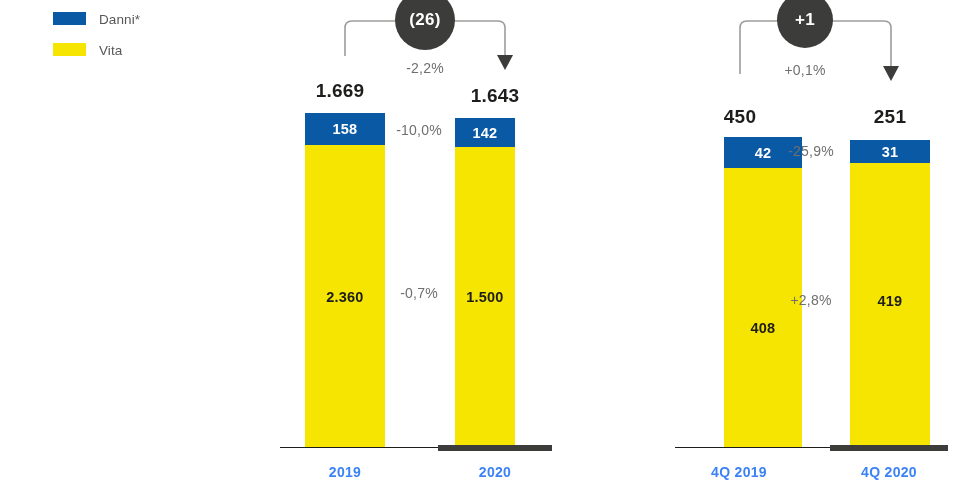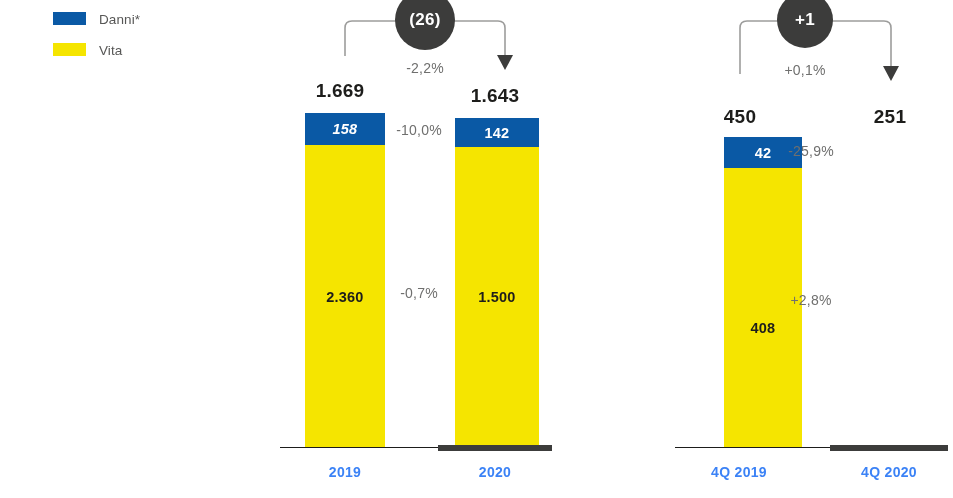--- a/index.html
+++ b/index.html
@@ -178,29 +178,29 @@
 
   <div class="badge" style="left:120px; top:-10px; width:60px; height:60px;">
     <span>(26)</span>
   </div>
   <div class="badge-pct" style="left:110px; top:60px; width:80px;">-2,2%</div>
 
   <div class="total" style="left:20px; top:80px; width:90px; font-size:19px;">1.669</div>
   <div class="total" style="left:175px; top:85px; width:90px; font-size:19px;">1.643</div>
 
   <div class="bar" style="left:30px; width:80px;">
-    <div class="seg-blue" style="height:32px;font-style:italic;">
+    <div class="seg-blue" style="height:32px;">
       <span class="seg-label">158</span>
     </div>
     <div class="seg-yellow" style="height:302px;">
       <span class="seg-label" style="top:144px;">2.360</span>
     </div>
   </div>
 
-  <div class="bar" style="left:180px; width:84px;">
+  <div class="bar" style="left:180px; width:60px;">
     <div class="seg-blue" style="height:29px;">
       <span class="seg-label">142</span>
     </div>
     <div class="seg-yellow" style="height:300px;">
       <span class="seg-label" style="top:142px;">1.500</span>
     </div>
   </div>
 
   <div class="delta-pct" style="left:108px; top:122px; width:72px;">-10,0%</div>
   <div class="delta-pct" style="left:108px; top:285px; width:72px;">-0,7%</div>
@@ -230,20 +230,28 @@
 
   <div class="bar" style="left:35px; width:78px;padding-left:24px;">
     <div class="seg-blue" style="height:31px;">
       <span class="seg-label">42</span>
     </div>
     <div class="seg-yellow" style="height:279px;">
       <span class="seg-label" style="top:152px;">408</span>
     </div>
   </div>
 
+  <div class="bar" style="left:185px; width:80px;">
+    <div class="seg-blue" style="height:23px;">
+      <span class="seg-label">31</span>
+    </div>
+    <div class="seg-yellow" style="height:284px;">
+      <span class="seg-label" style="top:130px;">419</span>
+    </div>
+  </div>
 
   <div class="delta-pct" style="left:108px; top:143px; width:76px;">-25,9%</div>
   <div class="delta-pct" style="left:108px; top:292px; width:76px;">+2,8%</div>
 
   <div class="axis-thin" style="left:10px; width:155px;"></div>
   <div class="axis-thick" style="left:165px; width:118px;"></div>
 
   <div class="cat-label" style="left:32px; width:84px;">4Q 2019</div>
   <div class="cat-label" style="left:182px; width:84px;">4Q 2020</div>
 </div>

